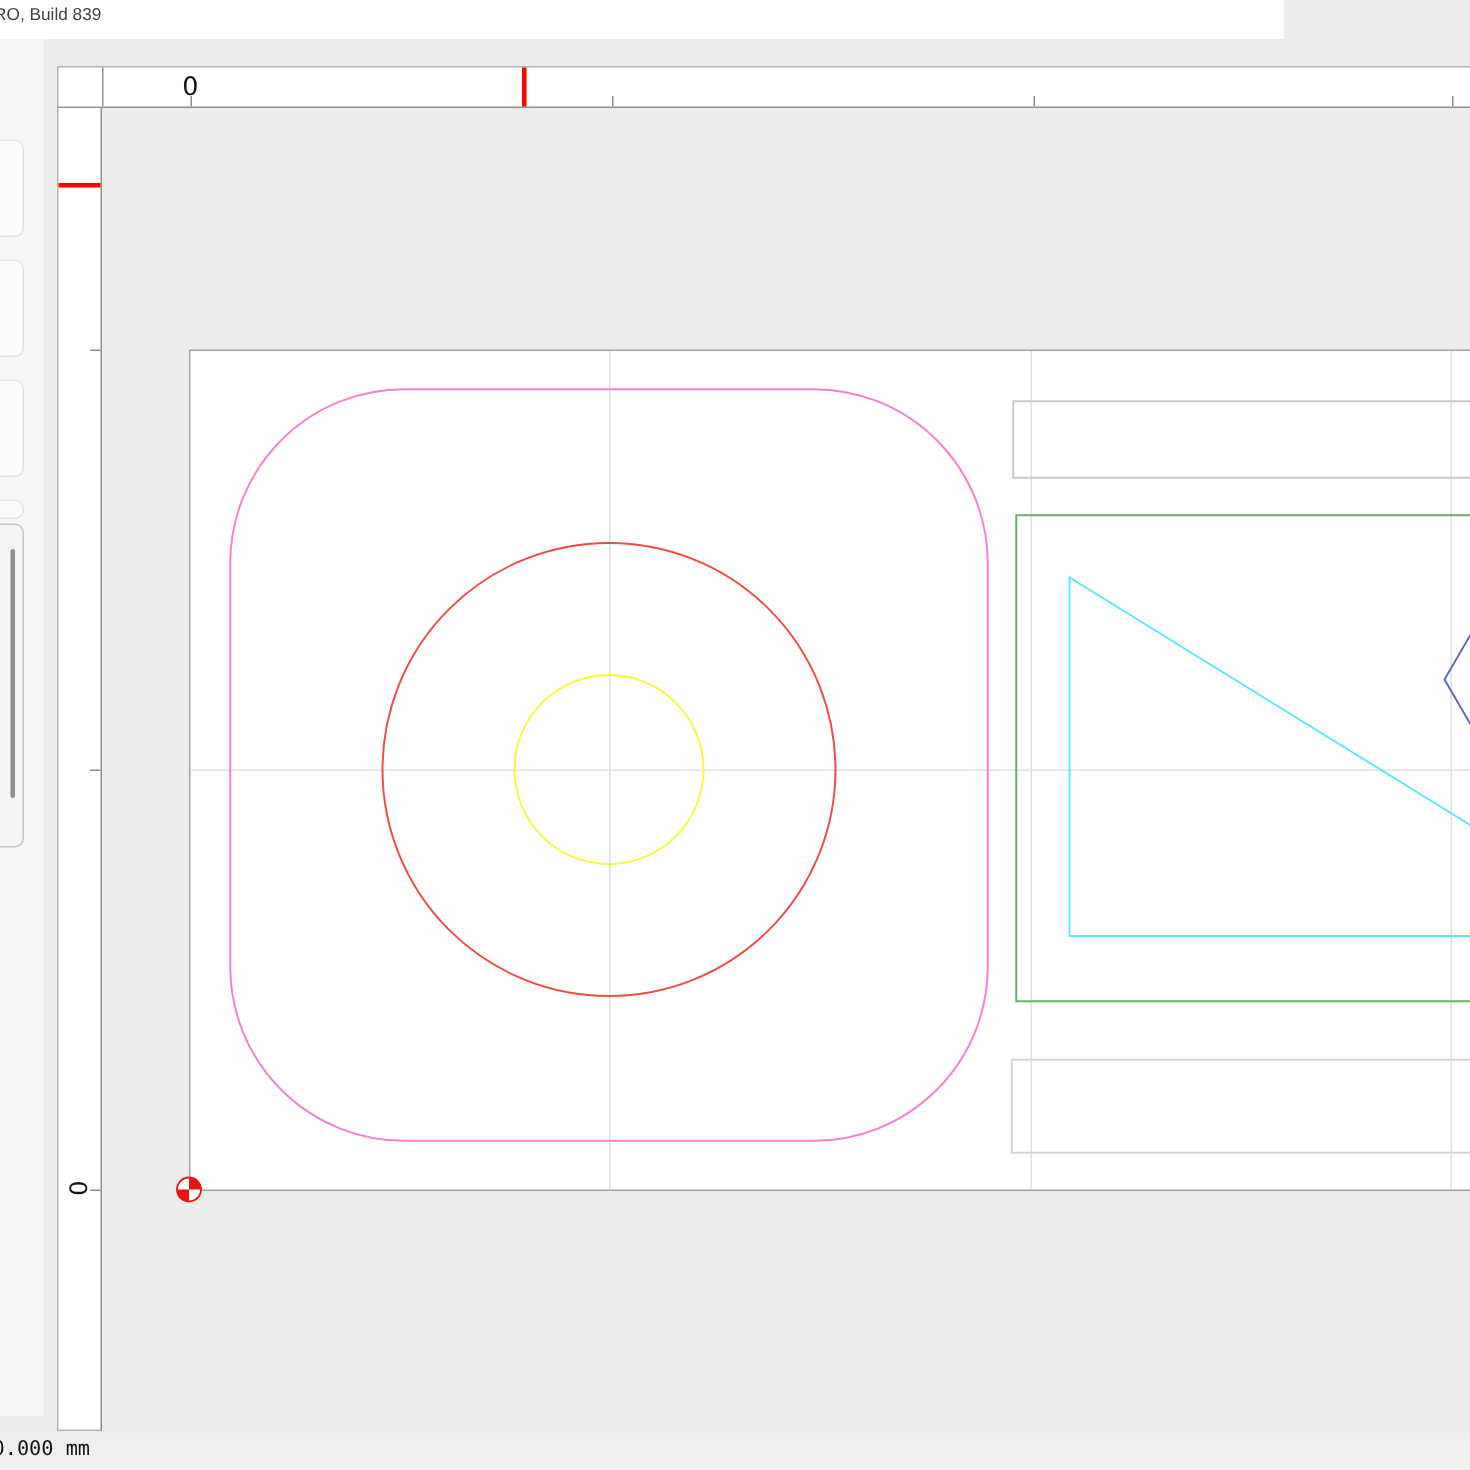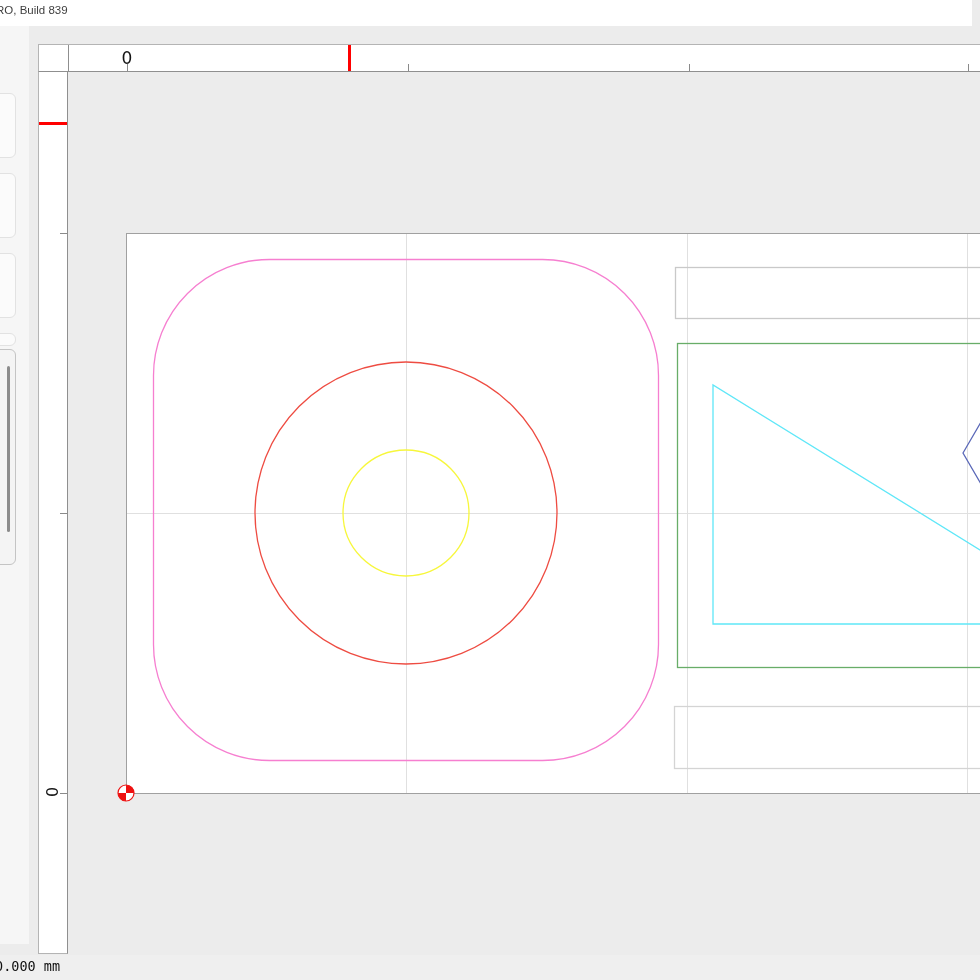--- a/index.html
+++ b/index.html
@@ -2,21 +2,21 @@
 <html><head>
 <meta charset="utf-8">
 <style>
   html,body{margin:0;padding:0;}
   body{
     width:980px;height:980px;overflow:hidden;position:relative;
     background:#ececec;
     font-family:"Liberation Sans", sans-serif;
   }
   
-  .titlebar{position:absolute;left:0;top:0;width:972px;height:26px;background:#ffffff;z-index:6;}
+  .titlebar{position:absolute;left:0;top:0;width:856px;height:26px;background:#ffffff;z-index:6;}
   .title-text{position:absolute;left:-4px;top:4px;font-size:11.5px;color:#3f3f3f;white-space:nowrap;}
   
   .ruler-h{position:absolute;left:38px;top:44px;width:942px;height:28px;background:#ffffff;
     border-top:1px solid #b4b4b4;border-left:1px solid #b4b4b4;border-bottom:1px solid #8f8f8f;
     box-sizing:border-box;z-index:4;}
   .corner-sep{position:absolute;left:29px;top:0;bottom:0;width:1px;background:#8f8f8f;}
   .ruler-zero-h{position:absolute;left:80px;top:3px;width:16px;text-align:center;
     font-family:"DejaVu Sans", sans-serif;font-size:17px;font-weight:500;color:#141414;}
   .tick-v{position:absolute;bottom:0;width:1px;height:7px;background:#8a8a8a;}
   .marker-v{position:absolute;top:0;bottom:0;width:2.5px;background:#ff0000;}

